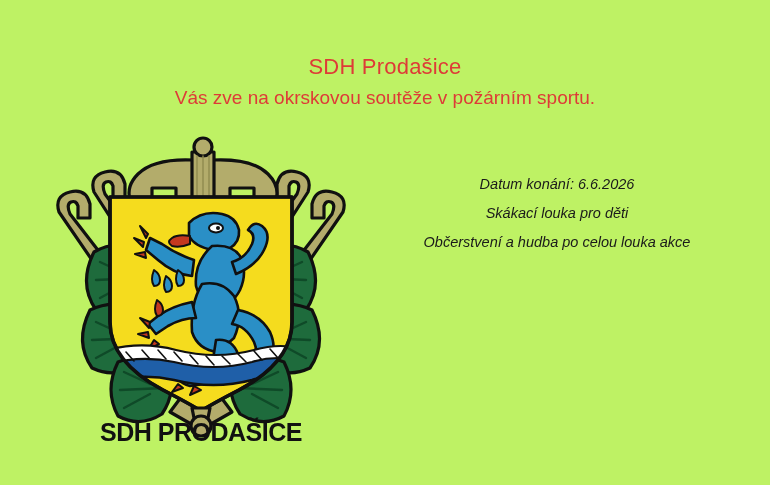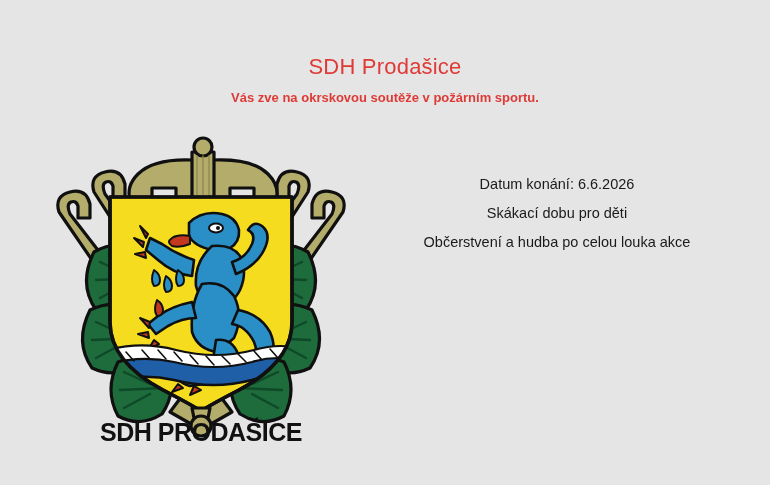--- a/index.html
+++ b/index.html
@@ -12,21 +12,21 @@
     height: 485px;
     position: relative;
     overflow: hidden;
     font-family: "Liberation Sans", sans-serif;
     background: #ffffff;
   }
 
   #poster {
     position: absolute;
     inset: 0;
-    background: #e5e5e5;
+    background: #bef264;
   }
 
   
   .title {
     position: absolute;
     left: 0;
     right: 0;
     top: 54px;
     text-align: center;
     font-size: 22px;
@@ -35,34 +35,35 @@
     font-weight: 400;
     letter-spacing: 0.2px;
     white-space: nowrap;
   }
   .subtitle {
     position: absolute;
     left: 0;
     right: 0;
     top: 88px;
     text-align: center;
-    font-size: 13px;
+    font-size: 19px;
     line-height: 20px;
     color: #DE3B37;
-    font-weight: 700;
+    font-weight: 400;
     white-space: nowrap;
   }
 
   
   .details {
     position: absolute;
     left: 392px;
     top: 170px;
     width: 330px;
     text-align: center;
+    font-style: italic;
   }
   .details-line {
     font-size: 14.5px;
     line-height: 29px;
     color: #1a1a1a;
     white-space: nowrap;
   }
 
   
   .emblem {
@@ -78,21 +79,21 @@
 <body>
 
 <div id="poster">
 
   <div class="title">SDH Prodašice</div>
 
   <div class="subtitle">Vás zve na okrskovou soutěže v požárním sportu.</div>
 
   <div class="details">
     <div class="details-line">Datum konání: 6.6.2026</div>
-    <div class="details-line">Skákací dobu pro děti</div>
+    <div class="details-line">Skákací louka pro děti</div>
     <div class="details-line">Občerstvení a hudba po celou louka akce</div>
   </div>
 
   <div class="emblem">
     <svg viewBox="0 0 350 312" xmlns="http://www.w3.org/2000/svg">
       <defs>
         <clipPath id="shieldClip">
           <path d="M84 63 L266 63 L266 188 Q266 228 213 256 Q186 270 175 277
                    Q164 270 137 256 Q84 228 84 188 Z"></path>
         </clipPath>

